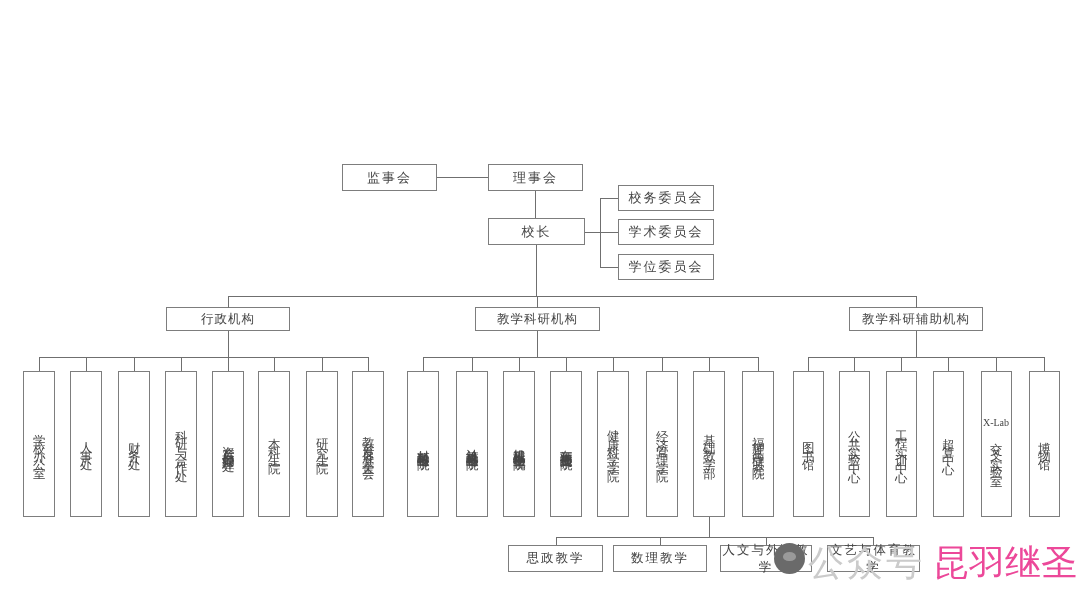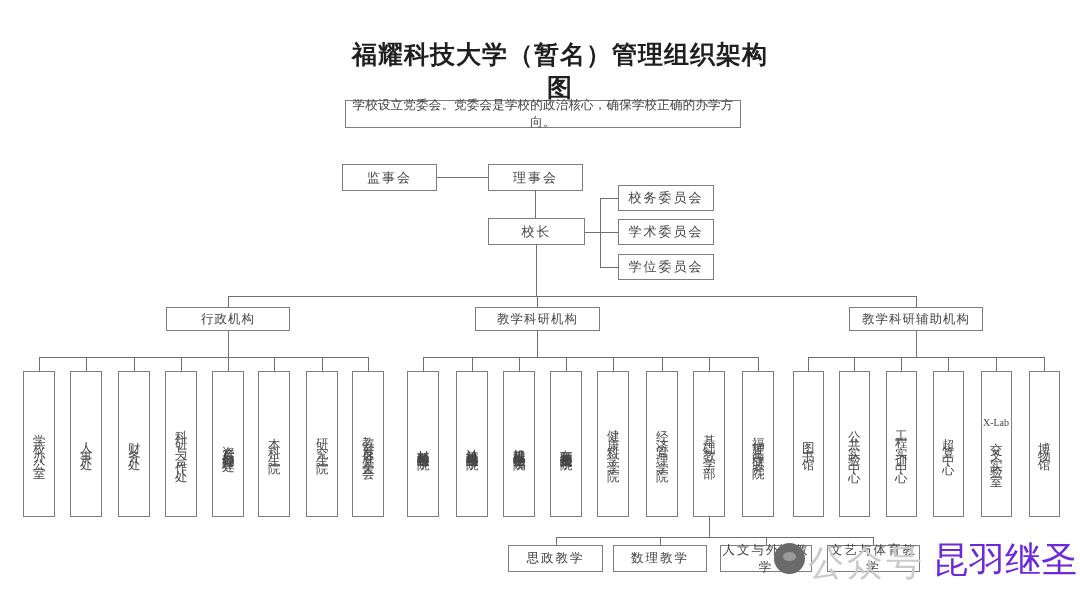--- a/index.html
+++ b/index.html
@@ -20,30 +20,28 @@
   .hl{height:1px;}
   .vl{width:1px;}
   .bottombox{font-size:12.5px;letter-spacing:2px;}
   .watermark{position:absolute;left:774px;top:534px;display:flex;align-items:flex-start;
              z-index:10;font-family:"Liberation Sans","DejaVu Sans",sans-serif;white-space:nowrap;}
   .wm-icon{width:31px;height:31px;border-radius:50%;background:#6a6a6a;margin-top:9px;
            position:relative;flex:0 0 auto;}
   .wm-icon:after{content:"";position:absolute;left:9px;top:9px;width:13px;height:9px;
                  border-radius:50% 50% 45% 45%;background:#9a9a9a;}
   .wm-prefix{font-size:36px;color:#cbcbcb;letter-spacing:3px;margin-left:3px;line-height:1.6;}
-  .wm-name{font-size:36px;color:#6d28d9;letter-spacing:0px;margin-left:8px;line-height:1.6;font-family:Liberation Mono, monospace;}
+  .wm-name{font-size:36px;color:#ec4899;letter-spacing:0px;margin-left:8px;line-height:1.6;}
 </style>
 </head>
 <body>
 
 <div id="canvas">
 
-  <div class="title">福耀科技大学（暂名）管理组织架构图</div>
 
-  <div class="box note" style="left:345px;top:100px;width:396px;height:28px;">学校设立党委会。党委会是学校的政治核心，确保学校正确的办学方向。</div>
 
   <div class="box small" style="left:342px;top:164px;width:95px;height:27px;">监事会</div>
   <div class="box small" style="left:488px;top:164px;width:95px;height:27px;">理事会</div>
   <div class="box small" style="left:488px;top:218px;width:97px;height:27px;">校长</div>
 
   <div class="box small" style="left:618px;top:185px;width:96px;height:26px;">校务委员会</div>
   <div class="box small" style="left:618px;top:219px;width:96px;height:26px;">学术委员会</div>
   <div class="box small" style="left:618px;top:254px;width:96px;height:26px;font-family:Liberation Mono, monospace;">学位委员会</div>
 
   <div class="box branch" style="left:475px;top:307px;width:125px;height:24px;">教学科研机构</div>

